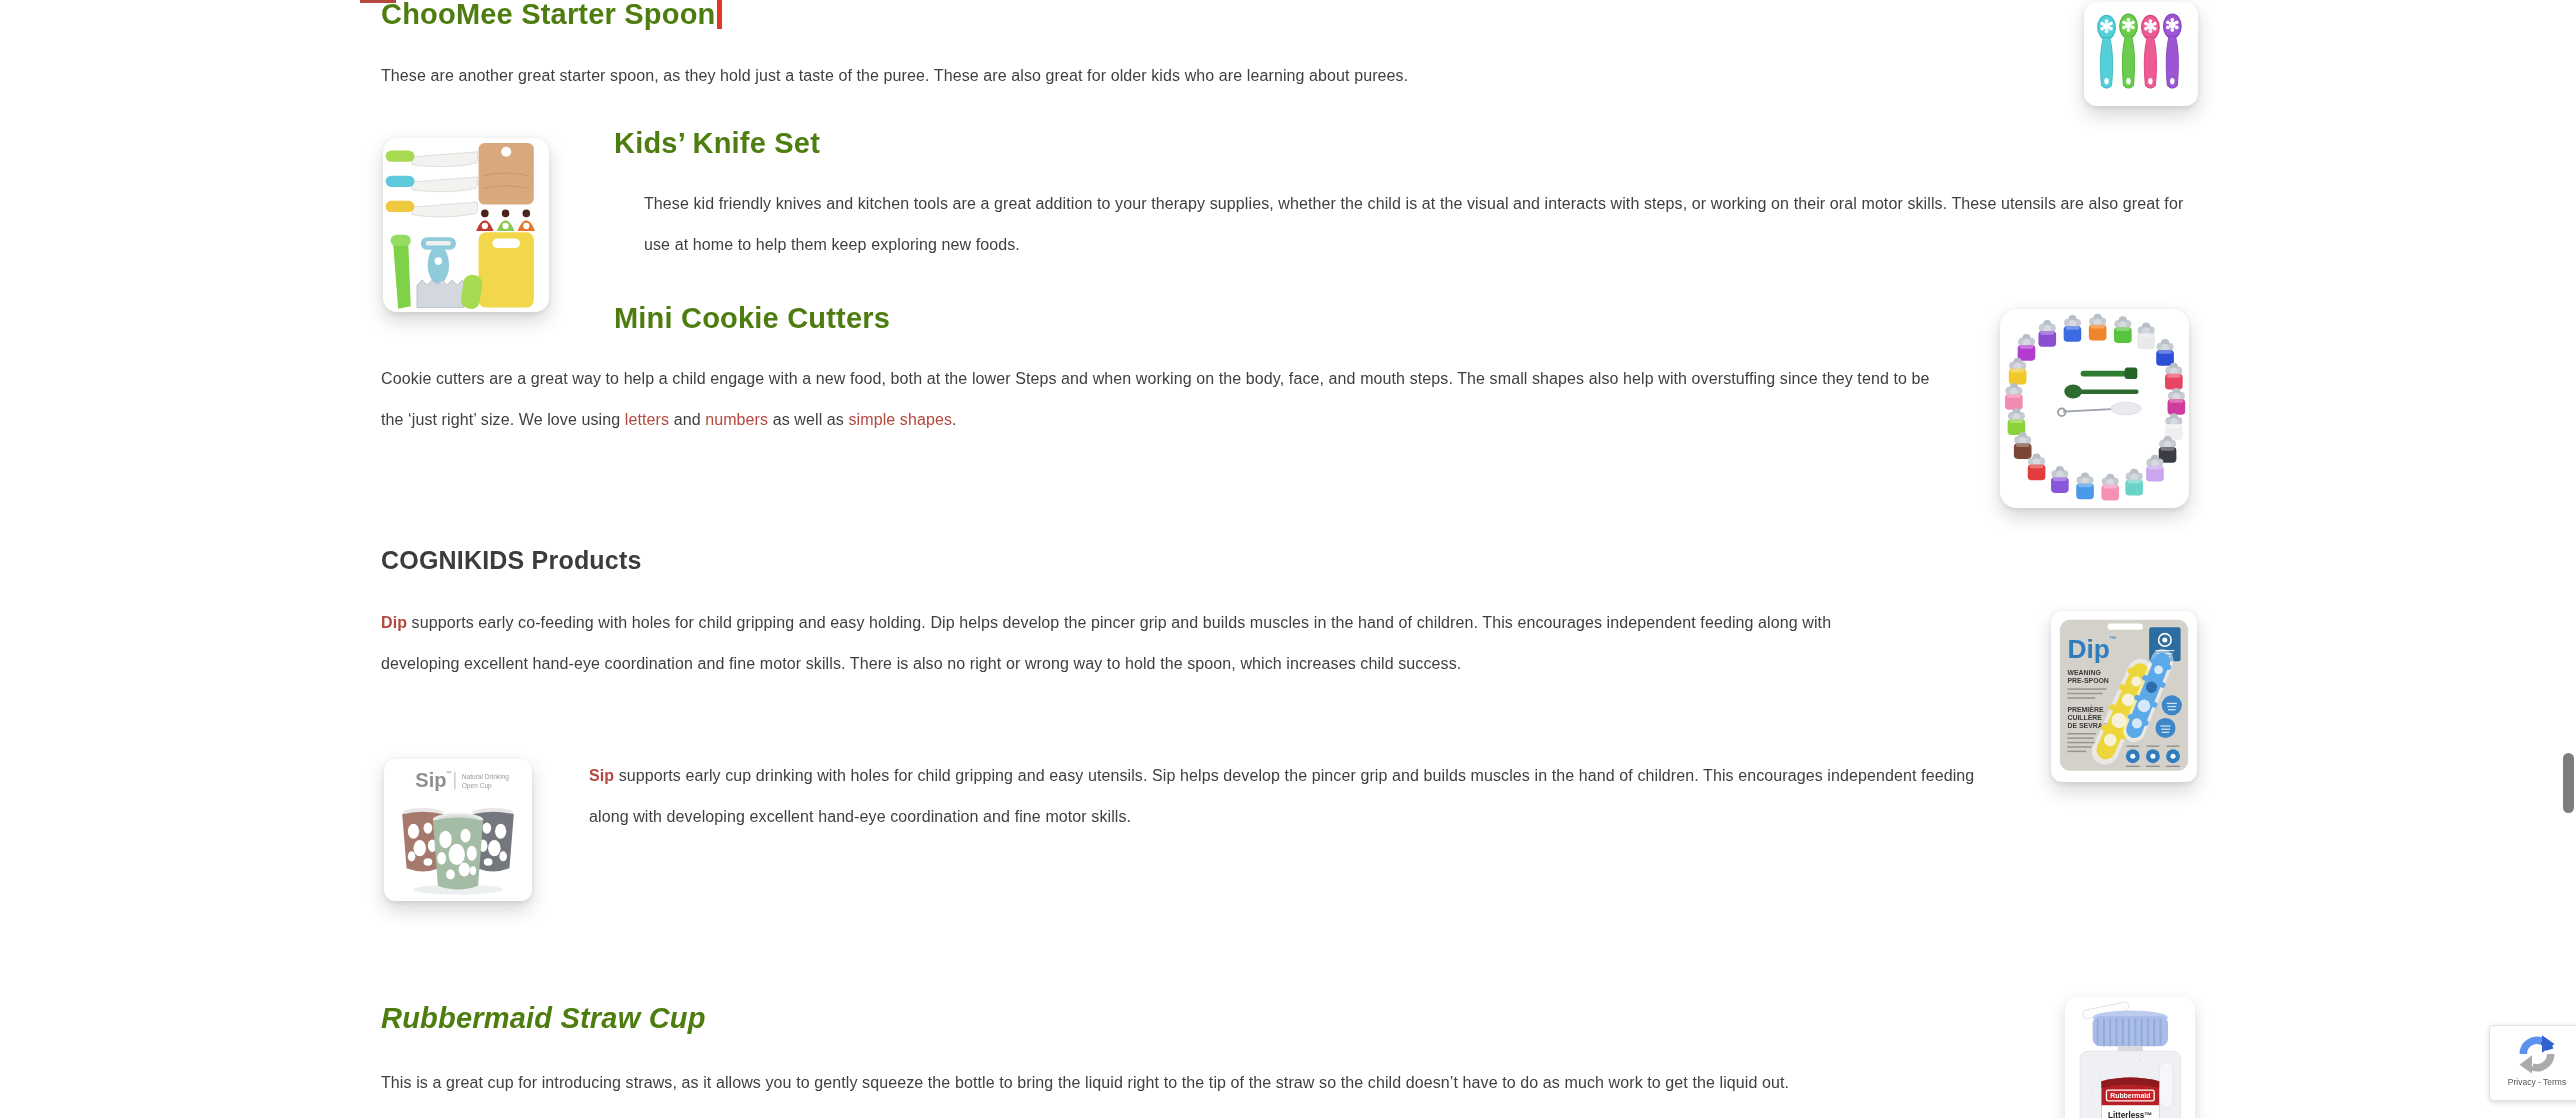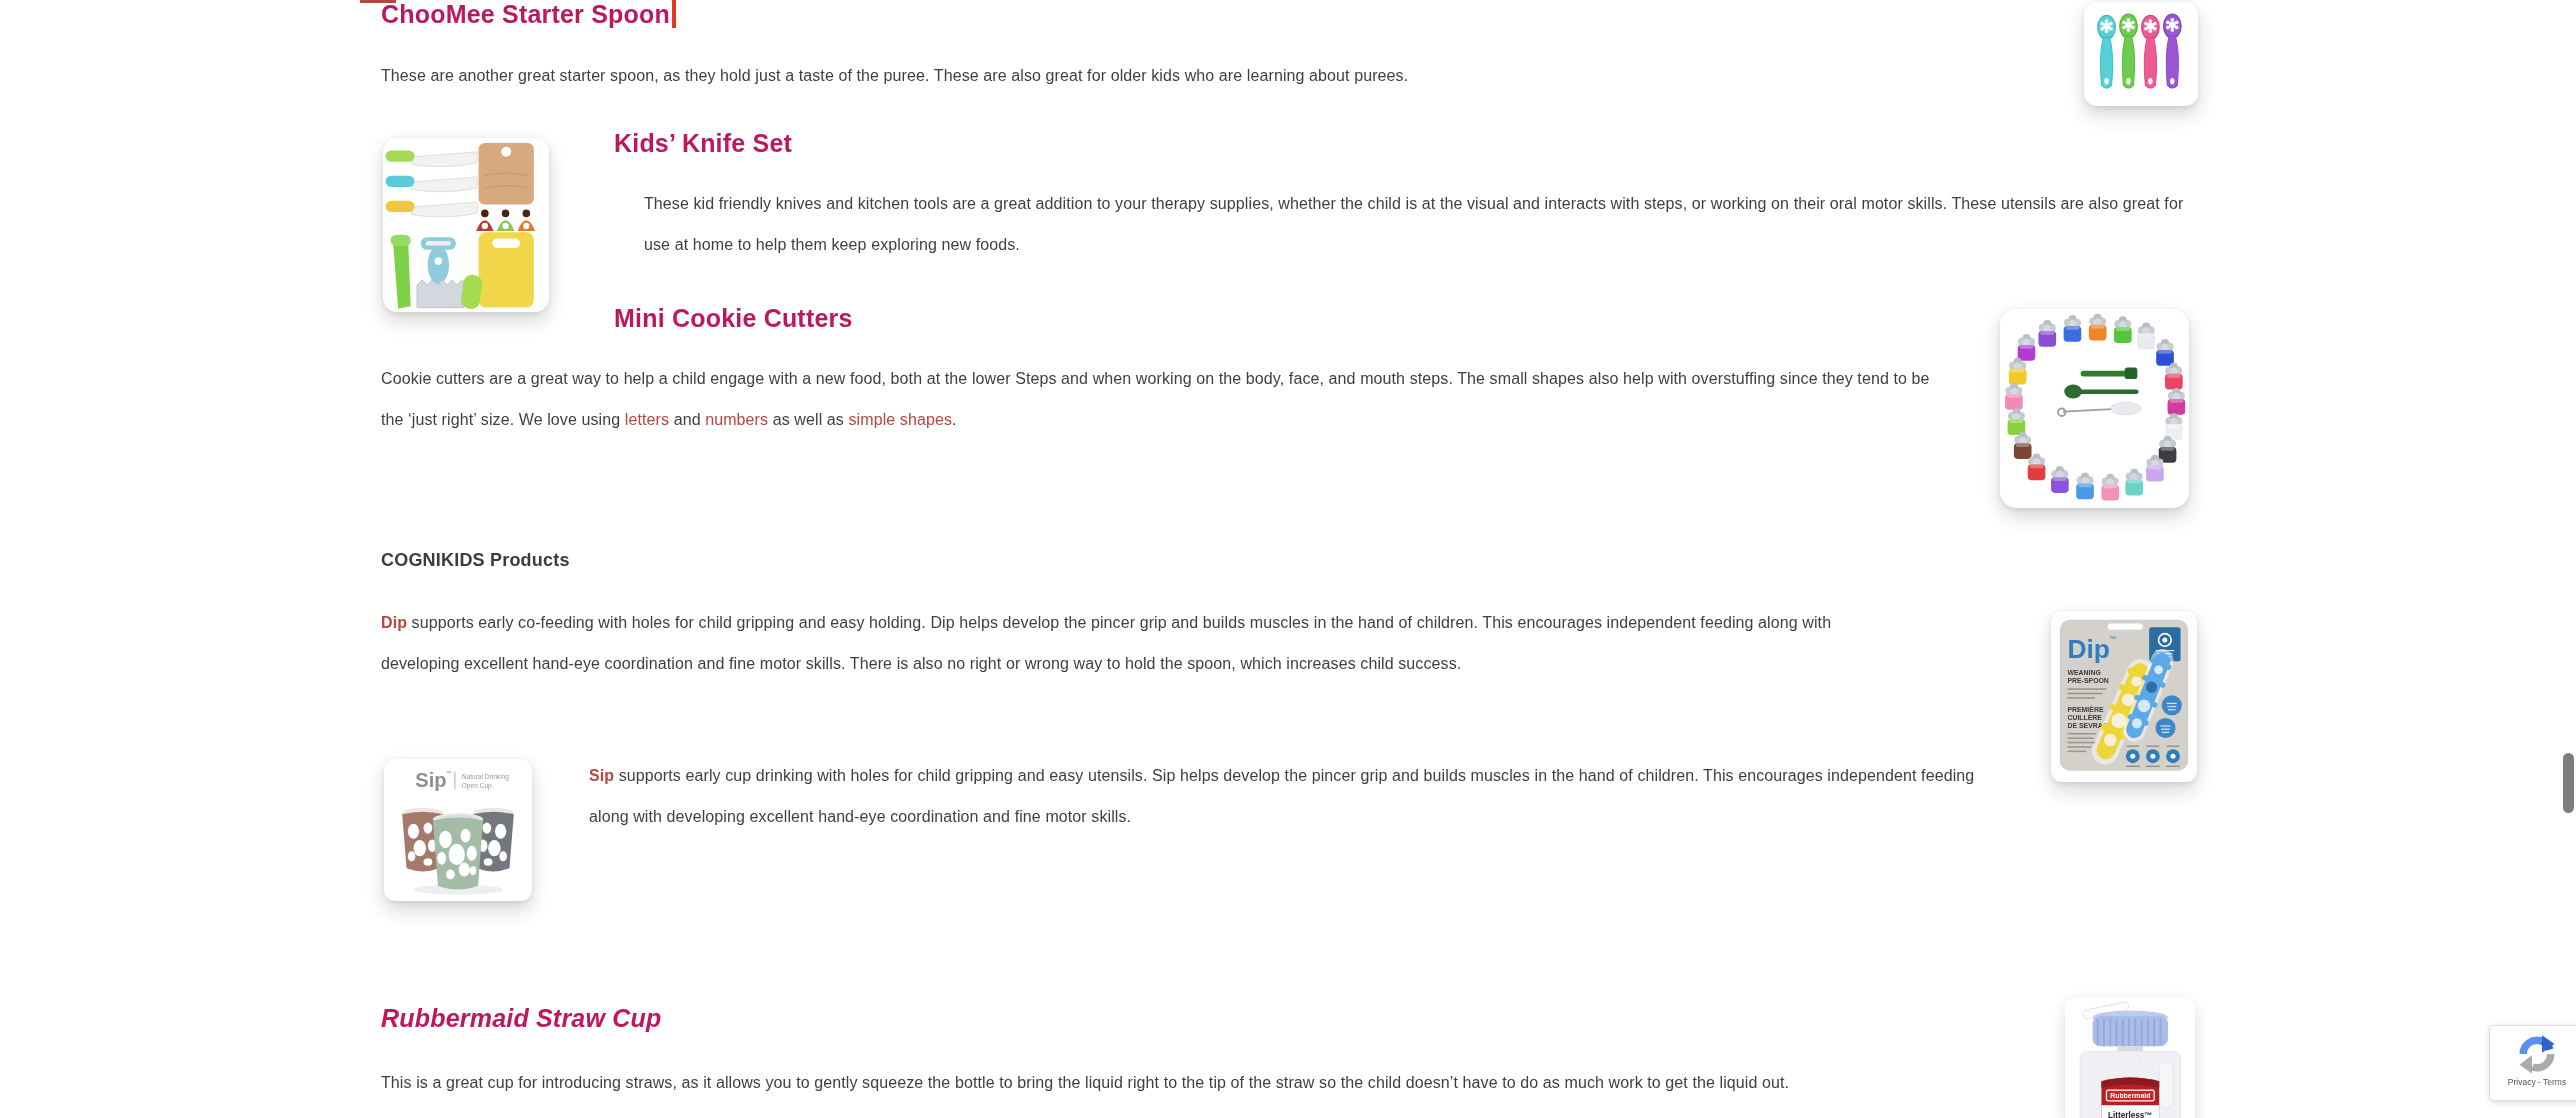--- a/index.html
+++ b/index.html
@@ -1,22 +1,22 @@
 <!DOCTYPE html>
 <html style="font-size:10px"><head>
 <meta charset="utf-8">
 <style>
   html,body{margin:0;padding:0;}
   body{width:2576px;height:1118px;overflow:hidden;background:#ffffff;
        font-family:"Liberation Sans","DejaVu Sans",sans-serif;}
   .page{position:relative;width:2576px;height:1118px;overflow:hidden;background:#fff;}
 
-  .h{position:absolute;margin:0;font-size:25px;font-weight:bold;color:#be185d;
+  .h{position:absolute;margin:0;font-size:29px;font-weight:bold;color:#4d7c0f;
      letter-spacing:0.2px;line-height:30px;white-space:nowrap;}
-  .h-dark{color:#3c3c3c;font-size:18px;}
+  .h-dark{color:#3c3c3c;font-size:25px;}
   .cursor{display:inline-block;width:4.4px;height:29px;background:#e23a22;
           vertical-align:-5.7px;margin-left:1.9px;}
 
   p.body{position:absolute;margin:0;font-size:16px;line-height:41px;color:#3f3f3f;
          letter-spacing:0.1px;}
   a.rlink{color:#b5473e;text-decoration:none;cursor:pointer;margin-top:8px;}
   a.lead{font-weight:bold;}
 
   .frag{position:absolute;left:360px;top:0;width:36px;height:2.5px;background:#b5473e;}
 

